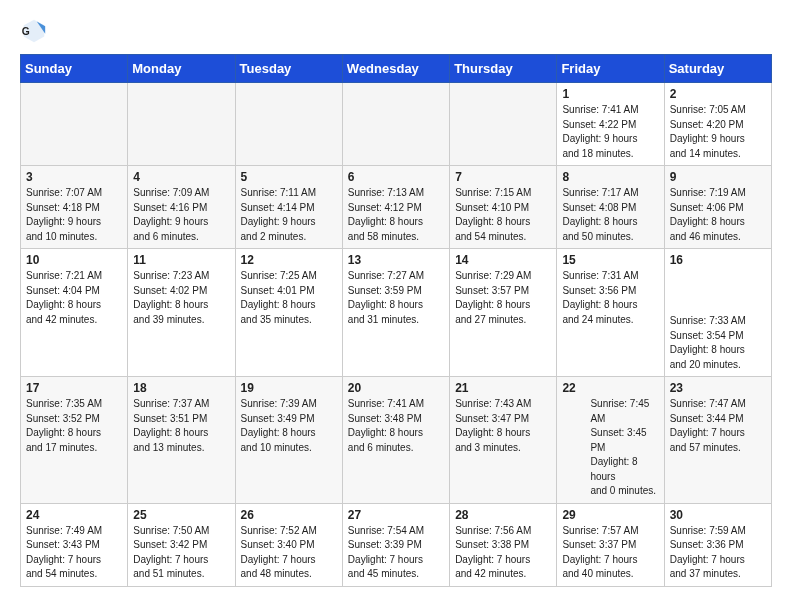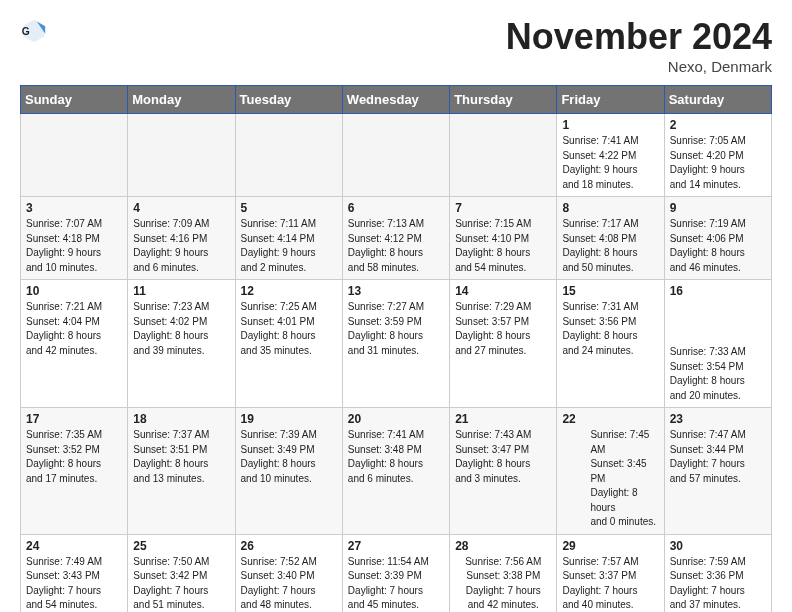--- a/index.html
+++ b/index.html
@@ -40,21 +40,21 @@
     .location {
       font-size: 15px;
       color: #444;
     }
     table {
       width: 100%;
       border-collapse: collapse;
       table-layout: fixed;
     }
     th {
-      background: #737373;
+      background: #1d4ed8;
       color: #fff;
       font-size: 13px;
       font-weight: bold;
       padding: 6px 4px;
       text-align: left;
       border: 1px solid #2a5aaf;
     }
     td {
       border: 1px solid #ccc;
       vertical-align: top;
@@ -91,24 +91,20 @@
 <div class="page">
   <div class="header">
     <div class="logo">
       <svg class="logo-icon" viewBox="0 0 30 30">
         <rect x="0" y="0" width="30" height="30" fill="none"></rect>
         <polygon points="15,4 26,10 26,22 15,28 4,22 4,10" fill="#4a90d9" opacity="0.15"></polygon>
         <text x="2" y="20" font-size="11" font-weight="bold" fill="#222" font-family="Arial">G</text>
         <polygon points="18,6 27,11 27,19" fill="#4a90d9"></polygon>
       </svg>
     </div>
-    <div class="title-block">
-      <div class="month-title">November 2024</div>
-      <div class="location">Nexo, Denmark</div>
-    </div>
   </div>
 
   <table>
     <thead>
       <tr>
       <th>Sunday</th>
           <th>Monday</th>
           <th>Tuesday</th>
           <th>Wednesday</th>
           <th>Thursday</th>
@@ -308,28 +304,28 @@
           </td>
           <td>
             <span class="day-num">26</span>
             <div class="day-info" style="white-space: pre-line;">Sunrise: 7:52 AM
 Sunset: 3:40 PM
 Daylight: 7 hours
 and 48 minutes.</div>
           </td>
           <td>
             <span class="day-num">27</span>
-            <div class="day-info" style="white-space: pre-line;">Sunrise: 11:54 AM
+            <div class="day-info" style="white-space: pre-line;">Sunrise: 7:54 AM
 Sunset: 3:39 PM
 Daylight: 7 hours
 and 45 minutes.</div>
           </td>
           <td>
             <span class="day-num">28</span>
-            <div class="day-info" style="white-space: pre-line; text-align: center;">Sunrise: 7:56 AM
+            <div class="day-info" style="white-space: pre-line;">Sunrise: 7:56 AM
 Sunset: 3:38 PM
 Daylight: 7 hours
 and 42 minutes.</div>
           </td>
           <td>
             <span class="day-num">29</span>
             <div class="day-info" style="white-space: pre-line;">Sunrise: 7:57 AM
 Sunset: 3:37 PM
 Daylight: 7 hours
 and 40 minutes.</div>

